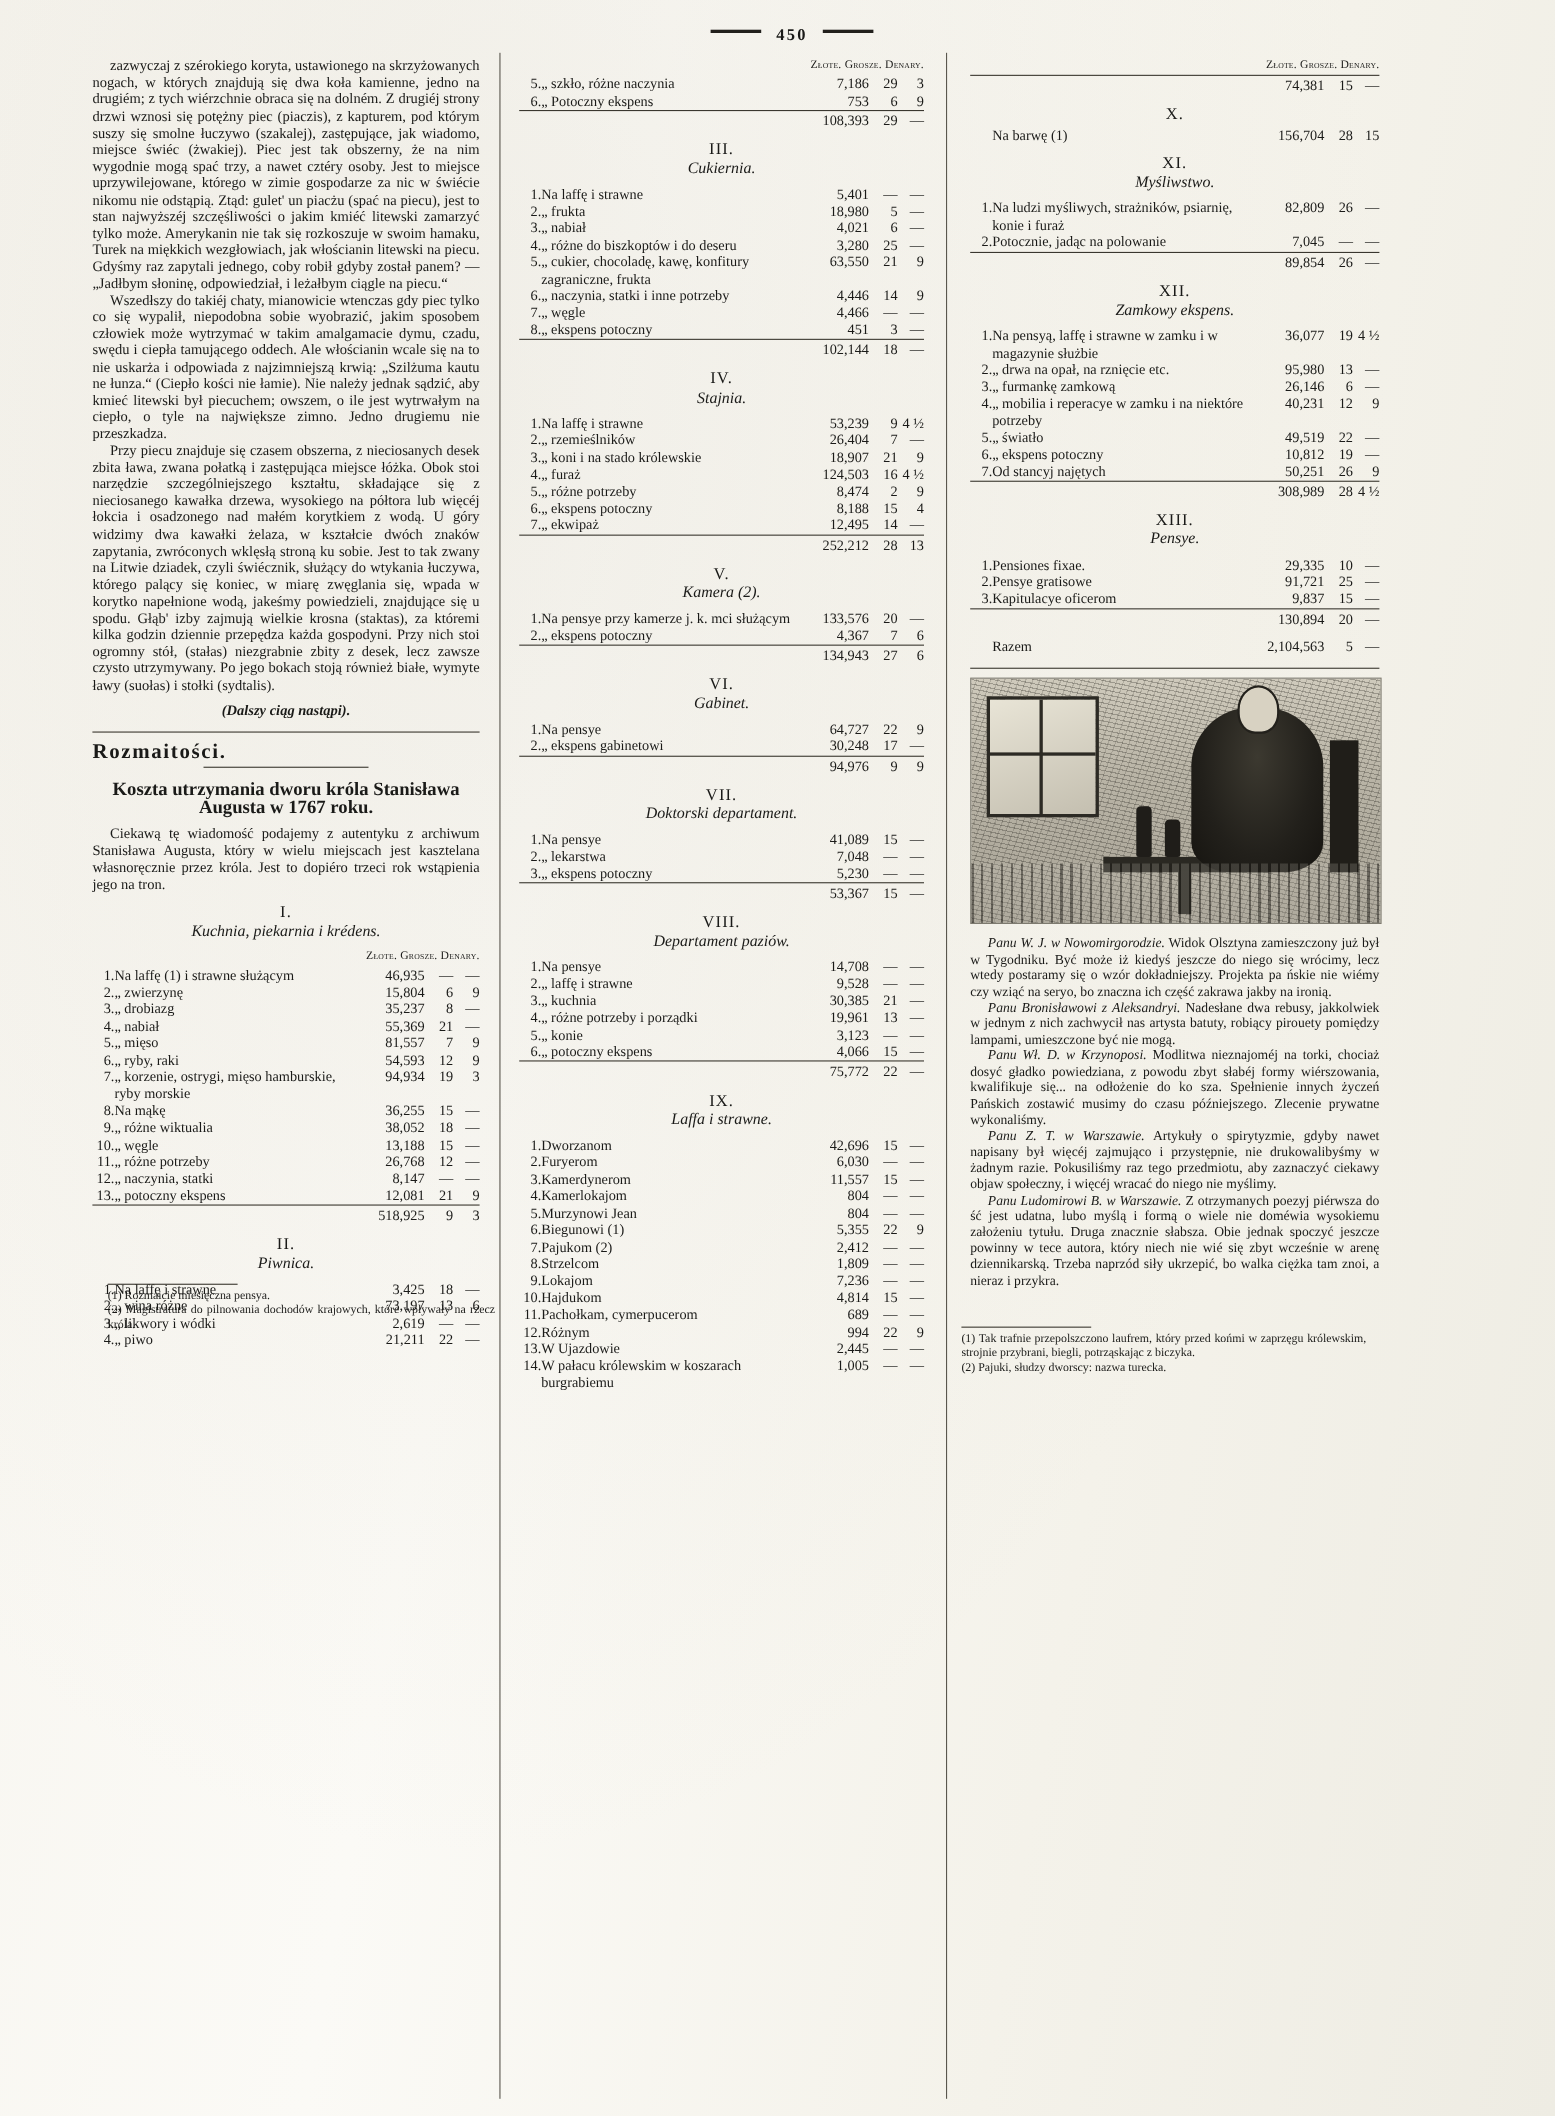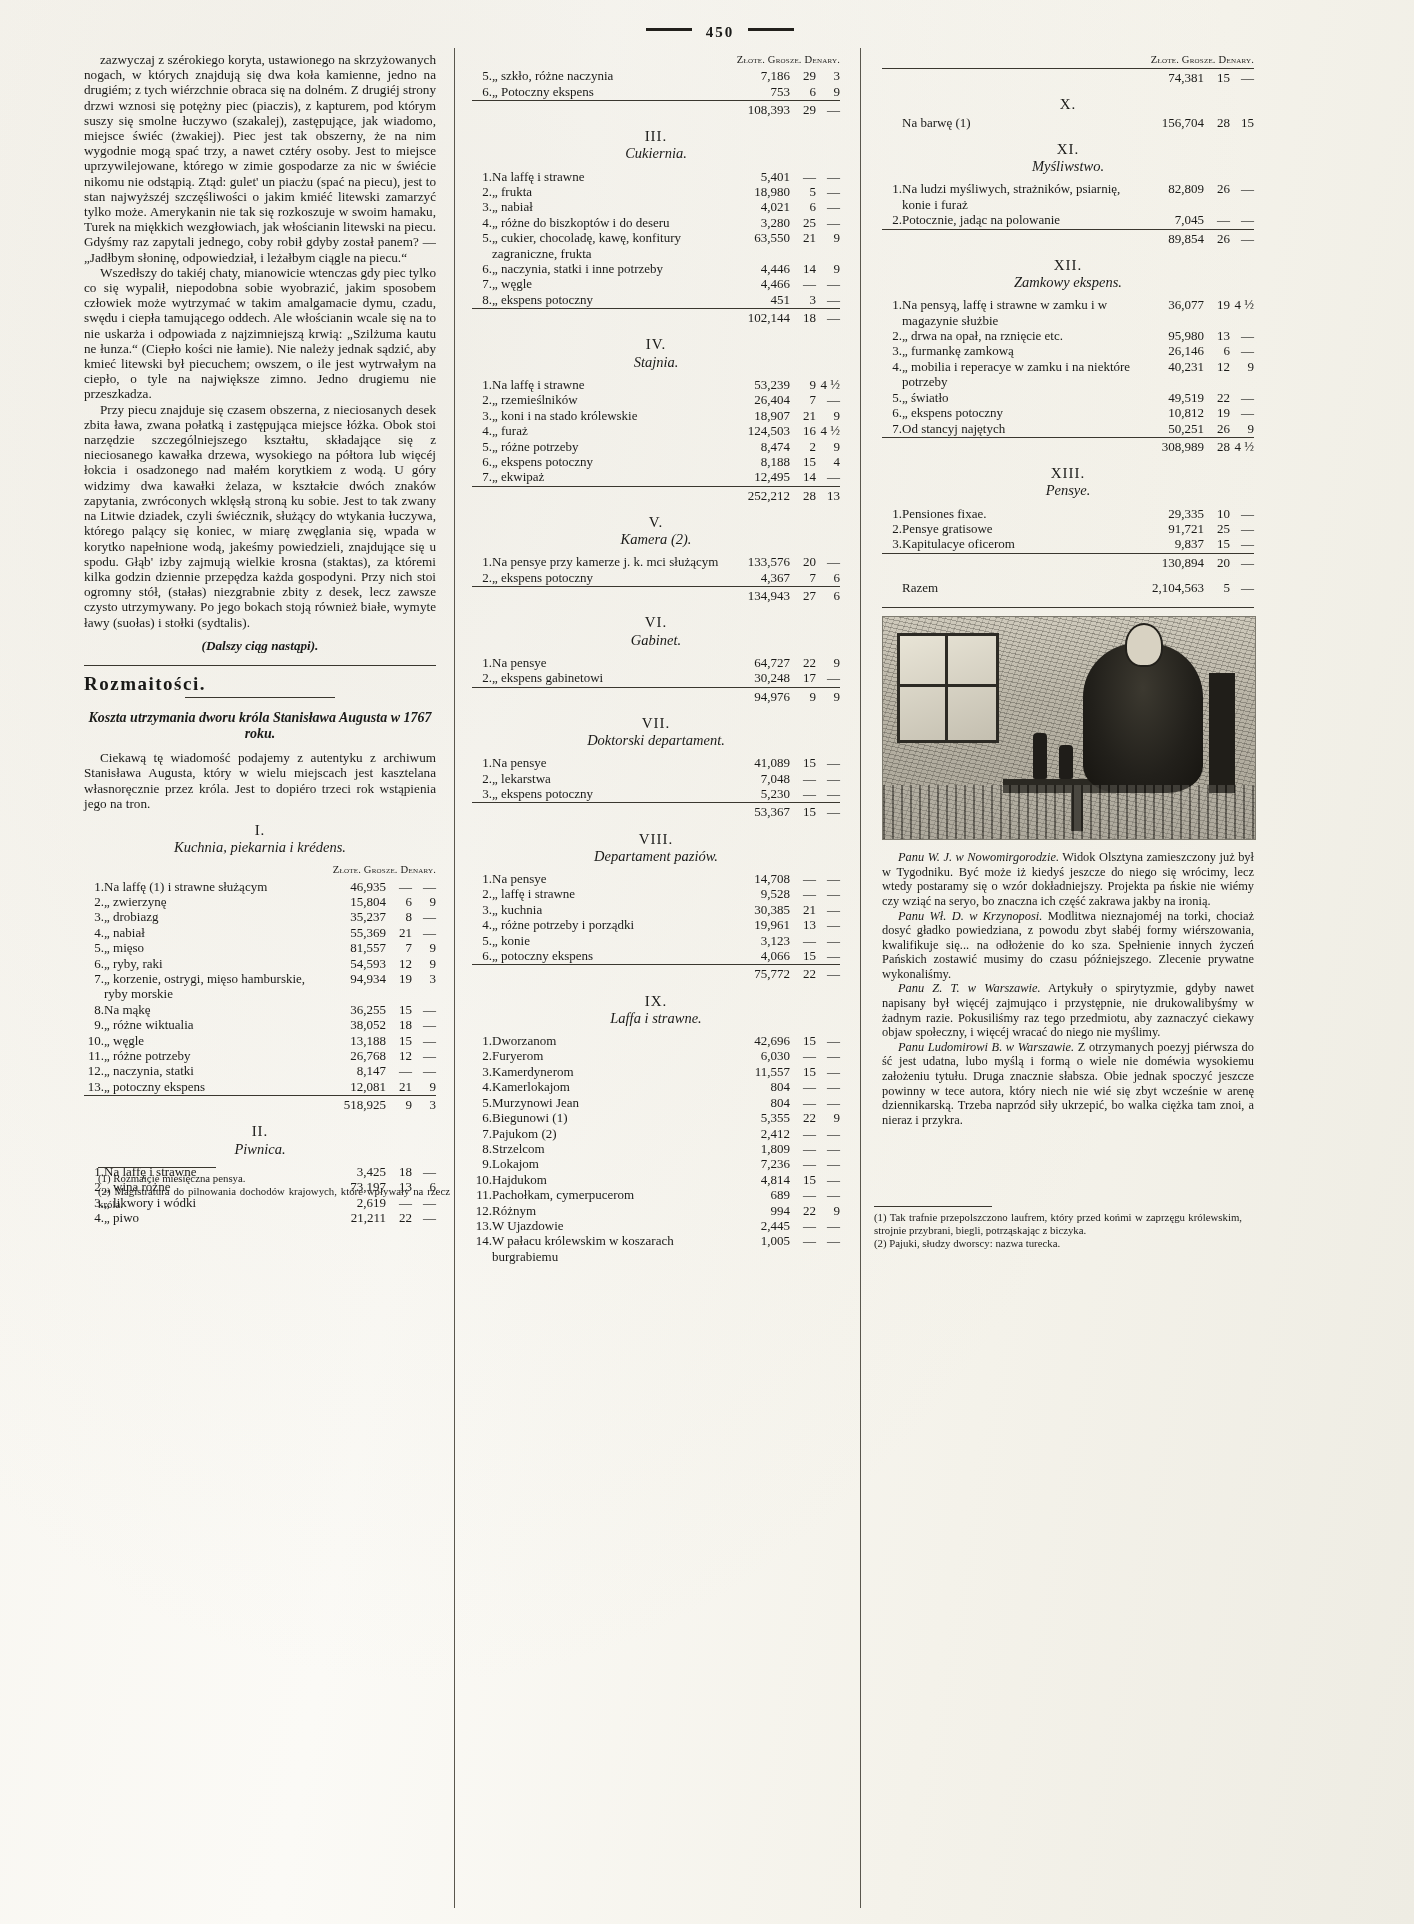--- a/index.html
+++ b/index.html
@@ -88,24 +88,23 @@
     margin: 6px auto 12px;
   }
   .hr-full {
     width: 100%;
     border-top: 1px solid #3a372f;
     margin: 12px 0 8px;
   }
   .sub-title {
     text-align: center;
     font-weight: bold;
-    font-size: 14px;
+    font-size: 17px;
     line-height: 16px;
     margin: 4px 0 8px;
-    font-style: italic;
   }
   .roman {
     text-align: center;
     font-size: 15px;
     margin: 12px 0 2px;
     letter-spacing: 1px;
   }
   .sect-name {
     text-align: center;
     font-style: italic;
@@ -1065,20 +1064,21 @@
         <div class="eng-bottle b2"></div>
         <div class="eng-bottle b3"></div>
         <div class="eng-chair"></div>
         <div class="eng-figure"></div>
         <div class="eng-head"></div>
         <div class="eng-floor"></div>
       </div>
 
       <div class="caption-note">
         <p><span class="lead">Panu W. J. w Nowomirgorodzie.</span><span> Widok Olsztyna zamieszczony już był w Tygodniku. Być może iż kiedyś jeszcze do niego się wrócimy, lecz wtedy postaramy się o wzór dokładniejszy. Projekta pa ńskie nie wiémy czy wziąć na seryo, bo znaczna ich część zakrawa jakby na ironią.</span></p>
+        <p><span class="lead">Panu Bronisławowi z Aleksandryi.</span><span> Nadesłane dwa rebusy, jakkolwiek w jednym z nich zachwycił nas artysta batuty, robiący pirouety pomiędzy lampami, umieszczone być nie mogą.</span></p>
         <p><span class="lead">Panu Wł. D. w Krzynoposi.</span><span> Modlitwa nieznajoméj na torki, chociaż dosyć gładko powiedziana, z powodu zbyt słabéj formy wiérszowania, kwalifikuje się... na odłożenie do ko sza. Spełnienie innych życzeń Pańskich zostawić musimy do czasu późniejszego. Zlecenie prywatne wykonaliśmy.</span></p>
         <p><span class="lead">Panu Z. T. w Warszawie.</span><span> Artykuły o spirytyzmie, gdyby nawet napisany był więcéj zajmująco i przystępnie, nie drukowalibyśmy w żadnym razie. Pokusiliśmy raz tego przedmiotu, aby zaznaczyć ciekawy objaw społeczny, i więcéj wracać do niego nie myślimy.</span></p>
         <p><span class="lead">Panu Ludomirowi B. w Warszawie.</span><span> Z otrzymanych poezyj piérwsza do ść jest udatna, lubo myślą i formą o wiele nie doméwia wysokiemu założeniu tytułu. Druga znacznie słabsza. Obie jednak spoczyć jeszcze powinny w tece autora, który niech nie wié się zbyt wcześnie w arenę dziennikarską. Trzeba naprzód siły ukrzepić, bo walka ciężka tam znoi, a nieraz i przykra.</span></p>
       </div>
 
     </div>
 
   </div>
 </div>
 

